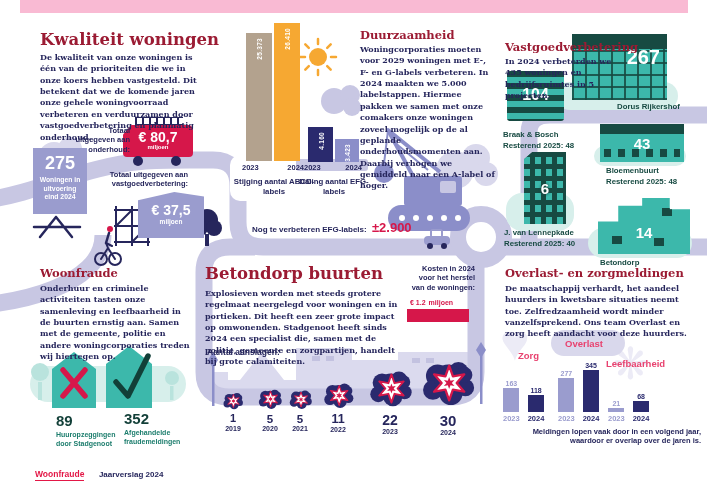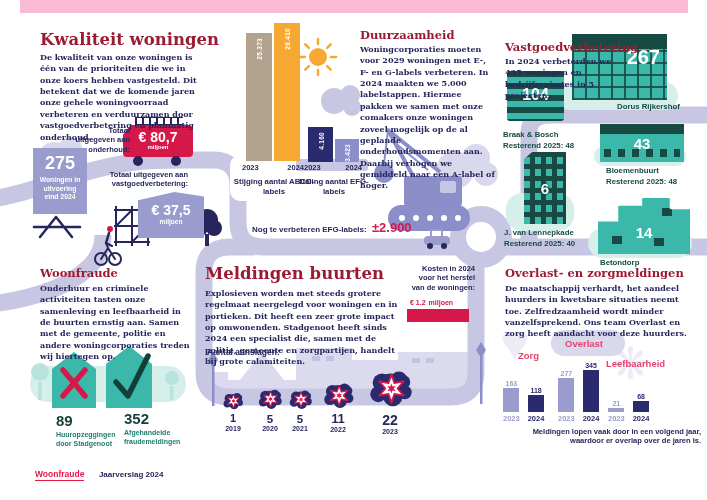--- a/index.html
+++ b/index.html
@@ -354,21 +354,21 @@
 
   <div class="abs z4" style="left:56px;top:413px;width:66px;">
     <div class="stat-v">89</div>
     <div class="stat-l">Huuropzeggingen door Stadgenoot</div>
   </div>
   <div class="abs z4" style="left:124px;top:411px;width:80px;">
     <div class="stat-v">352</div>
     <div class="stat-l">Afgehandelde fraudemeldingen</div>
   </div>
 
-  <div class="abs z4 title-big" style="left:205px;top:266px;">Meldingen buurten</div>
+  <div class="abs z4 title-big" style="left:205px;top:266px;">Betondorp buurten</div>
   <div class="abs z4 body-serif" style="left:205px;top:288px;width:196px;font-weight:bold;">Explosieven worden met steeds grotere regelmaat neergelegd voor woningen en in portieken. Dit heeft een zeer grote impact op omwonenden. Stadgenoot heeft sinds 2024 een specialist die, samen met de politie, gemeente en zorgpartijen, handelt bij grote calamiteiten.</div>
   <div class="abs z4 lbl" style="left:207px;top:347px;font-size:8.5px;">Aantal aanslagen:</div>
 
   <div class="boom-item z4" style="left:207px;top:390px;">
     <svg width="22" height="22" viewBox="0 0 100 100">
         <use href="#boomdef"></use>
       </svg>
     <div class="bnum" style="font-size:11px;">1</div>
     <div class="byr">2019</div>
   </div>
@@ -392,20 +392,27 @@
       </svg>
     <div class="bnum" style="font-size:12.5px;">11</div>
     <div class="byr">2022</div>
   </div>
   <div class="boom-item z4" style="left:364px;top:365px;">
     <svg width="47" height="47" viewBox="0 0 100 100">
         <use href="#boomdef"></use>
       </svg>
     <div class="bnum" style="font-size:14px;">22</div>
     <div class="byr">2023</div>
+  </div>
+  <div class="boom-item z4" style="left:422px;top:354px;">
+    <svg width="58" height="58" viewBox="0 0 100 100">
+        <use href="#boomdef"></use>
+      </svg>
+    <div class="bnum" style="font-size:15px;">30</div>
+    <div class="byr">2024</div>
   </div>
 
   <div class="abs z4 lbl" style="left:407px;top:264px;width:68px;">Kosten in 2024 voor het herstel van de woningen:</div>
   <div class="abs z4 kosten-val">
     <span>€ 1.2</span><span>miljoen</span>
   </div>
   <div class="abs z3 kosten-flag"></div>
 
   <div class="abs z4 title-sm" style="left:505px;top:268px;">Overlast- en zorgmeldingen</div>
   <div class="abs z4 body-serif" style="left:505px;top:283px;width:190px;font-weight:bold;">De maatschappij verhardt, het aandeel huurders in kwetsbare situaties neemt toe. Zelfredzaamheid wordt minder vanzelfsprekend. Ons team Overlast en zorg heeft aandacht voor deze huurders.</div>

